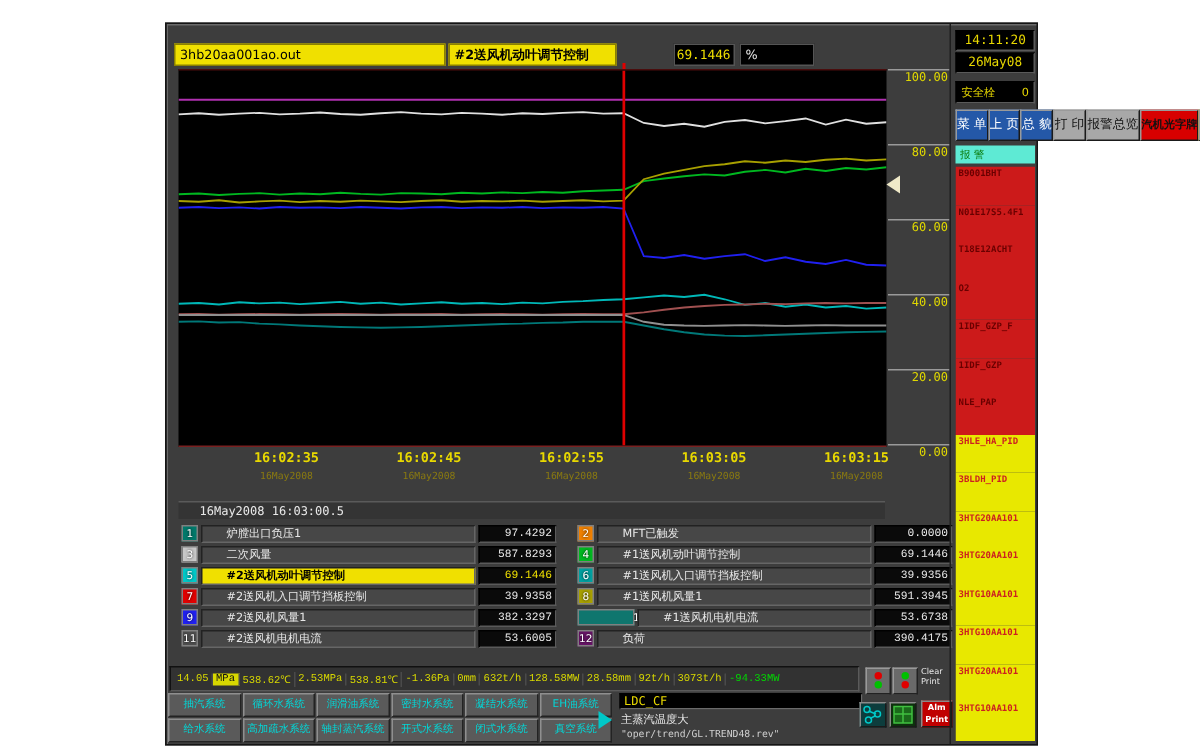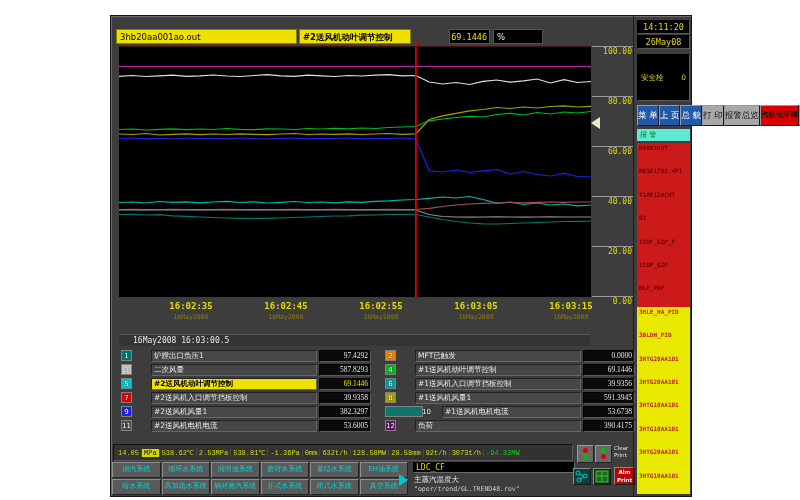--- a/index.html
+++ b/index.html
@@ -22,23 +22,23 @@
   .xl-time{position:absolute;top:285px;width:72px;text-align:center;color:#e8d800;font-size:9px;font-weight:bold;font-family:"DejaVu Sans Mono",monospace}
   .xl-date{position:absolute;top:297px;width:72px;text-align:center;color:#8a7a10;font-size:6.5px;font-family:"DejaVu Sans Mono",monospace}
   
   .tsbar{position:absolute;left:8px;top:318px;width:471px;height:12px;background:#343434;border-top:1px solid #5a5a5a;color:#e8e8e8;font-size:8px;padding-left:14px;line-height:12px;box-sizing:border-box;font-family:"DejaVu Sans Mono",monospace}
   
   .legend{position:absolute;left:8px;top:333px;width:512px;height:88px}
   .lcol{position:absolute;top:0;width:250px}
   .lcol-l{left:2px}.lcol-r{left:266px}
   .lrow{display:flex;align-items:center;height:13px;margin-bottom:1px}
   .lsq{width:11px;height:11px;border:1px solid #808080;font-size:7px;color:#fff;text-align:center;line-height:10px;box-sizing:border-box;text-shadow:0 0 2px #000;flex:none}
-  .lname{flex:1;height:12px;background:#474747;border:1px solid;border-color:#222 #666 #666 #222;color:#e8e8e8;font-size:7.5px;line-height:10px;padding:0 2px;margin-left:19px;white-space:nowrap;overflow:hidden;box-sizing:border-box}
+  .lname{flex:1;height:12px;background:#474747;border:1px solid;border-color:#222 #666 #666 #222;color:#e8e8e8;font-size:7.5px;line-height:10px;padding:0 16px;margin-left:2px;white-space:nowrap;overflow:hidden;box-sizing:border-box}
   .lname.sel{background:#f0e000;color:#000;font-weight:bold}
-  .lval{width:52px;height:12px;background:#0a0a0a;border:1px solid;border-color:#000 #5a5a5a #5a5a5a #000;color:#e8e8e8;font-size:7.5px;line-height:10px;text-align:right;padding-right:2px;margin-left:2px;font-family:Liberation Serif, serif;box-sizing:border-box;flex:none}
+  .lval{width:52px;height:12px;background:#0a0a0a;border:1px solid;border-color:#000 #5a5a5a #5a5a5a #000;color:#e8e8e8;font-size:7.5px;line-height:10px;text-align:right;padding-right:2px;margin-left:2px;font-family:Liberation Mono, monospace;box-sizing:border-box;flex:none}
   .lval.sel{color:#f0e000}
   
   .statusbar{position:absolute;left:2px;top:428px;width:460px;height:17px;background:#323232;border:1px solid;border-color:#111 #5a5a5a #5a5a5a #111;display:flex;align-items:center;padding:0 2px;box-sizing:border-box;white-space:nowrap;overflow:hidden}
   .sfield{color:#d8d800;font-size:7px;font-family:Liberation Mono, monospace;padding:0 2px;border-right:1px solid #4a4a4a}
   .sfield.hl{background:#d8d800;color:#111;border-right:1px solid #4a4a4a}
   .sfield.green{color:#00d800;border-right:none}
   .sema{position:absolute;top:429px;width:15px;height:16px;background:#6a6a6a;border:1px solid;border-color:#9a9a9a #222 #222 #9a9a9a}
   #sema1{left:466px}#sema2{left:484px}
   .dot{position:absolute;left:4.5px;width:5px;height:5px;border-radius:50%}
   .clearprint{position:absolute;left:503px;top:429px;width:22px;color:#e8e8e8;font-size:5.5px;line-height:7px}
@@ -51,21 +51,21 @@
   .console-msg{position:absolute;left:303px;top:459px;color:#e8e8e8;font-size:7.5px}
   .console-path{position:absolute;left:303px;top:469px;color:#cfcfcf;font-size:6.5px;font-family:"DejaVu Sans Mono",monospace}
   .cursor-arrow{position:absolute;left:288px;top:458px;width:0;height:0;border-left:9px solid #00c8c8;border-top:6px solid transparent;border-bottom:6px solid transparent}
   .iconbtn{position:absolute;width:18px;height:17px;border:1px solid;border-color:#8a8a8a #1a1a1a #1a1a1a #8a8a8a;box-sizing:border-box}
   #mol{left:462px;top:452px;background:#0d3d3d}
   #gridbtn{left:482px;top:452px;background:#0d300d}
   #alm{left:503px;top:451px;width:21px;height:18px;background:#c00000;color:#fff;font-size:5.5px;line-height:8px;text-align:center;font-weight:bold}
   
   .sidebar{position:absolute;left:522px;top:0;width:60px;height:480px;border-left:1px solid #1e1e1e;box-sizing:border-box;padding:4px 3px 2px 3px;display:flex;flex-direction:column}
   .sb-clock,.sb-date{background:#000;color:#e8d800;font-size:8.5px;font-family:"DejaVu Sans Mono",monospace;text-align:center;height:12px;line-height:12px;margin-bottom:1px;border:1px solid;border-color:#000 #5a5a5a #5a5a5a #000;flex:none}
-  .sb-safety{margin-top:4px;background:#000;color:#e8d800;font-size:7.5px;height:13px;line-height:13px;display:flex;justify-content:space-between;padding:16px 3px;border:1px solid;border-color:#000 #5a5a5a #5a5a5a #000;flex:none}
+  .sb-safety{margin-top:4px;background:#000;color:#e8d800;font-size:7.5px;height:13px;line-height:13px;display:flex;justify-content:space-between;padding:0 3px;border:1px solid;border-color:#000 #5a5a5a #5a5a5a #000;flex:none}
   .sb-btn{height:19px;line-height:18px;text-align:center;font-size:8.5px;margin-top:4px;border:1px solid;border-color:#9a9a9a #1a1a1a #1a1a1a #9a9a9a;white-space:nowrap;overflow:hidden;flex:none}
   .sb-blue{background:#2458a8;color:#fff}
   .sb-plain{background:#a8a8a8;color:#111}
   .sb-red{background:#d80000;color:#111;font-size:7.5px;font-weight:bold}
   .sb-yellow{background:#e8e800;color:#111;font-size:7.5px;font-weight:bold}
   .sb-strip{margin-top:3px;height:12px;background:#5eead4;color:#0a7a0a;font-size:7px;line-height:12px;padding-left:3px;flex:none}
   .sb-alarms{flex:1;margin-top:2px;display:flex;flex-direction:column;overflow:hidden}
   .alarm-row{flex:1;font-size:6px;font-weight:bold;line-height:10px;padding-left:2px;white-space:nowrap;overflow:hidden;font-family:"DejaVu Sans Mono",monospace}
   .alarm-red{background:#cc1a1a;color:#6a0000}
   .alarm-yellow{background:#e8e800;color:#cc2020}

